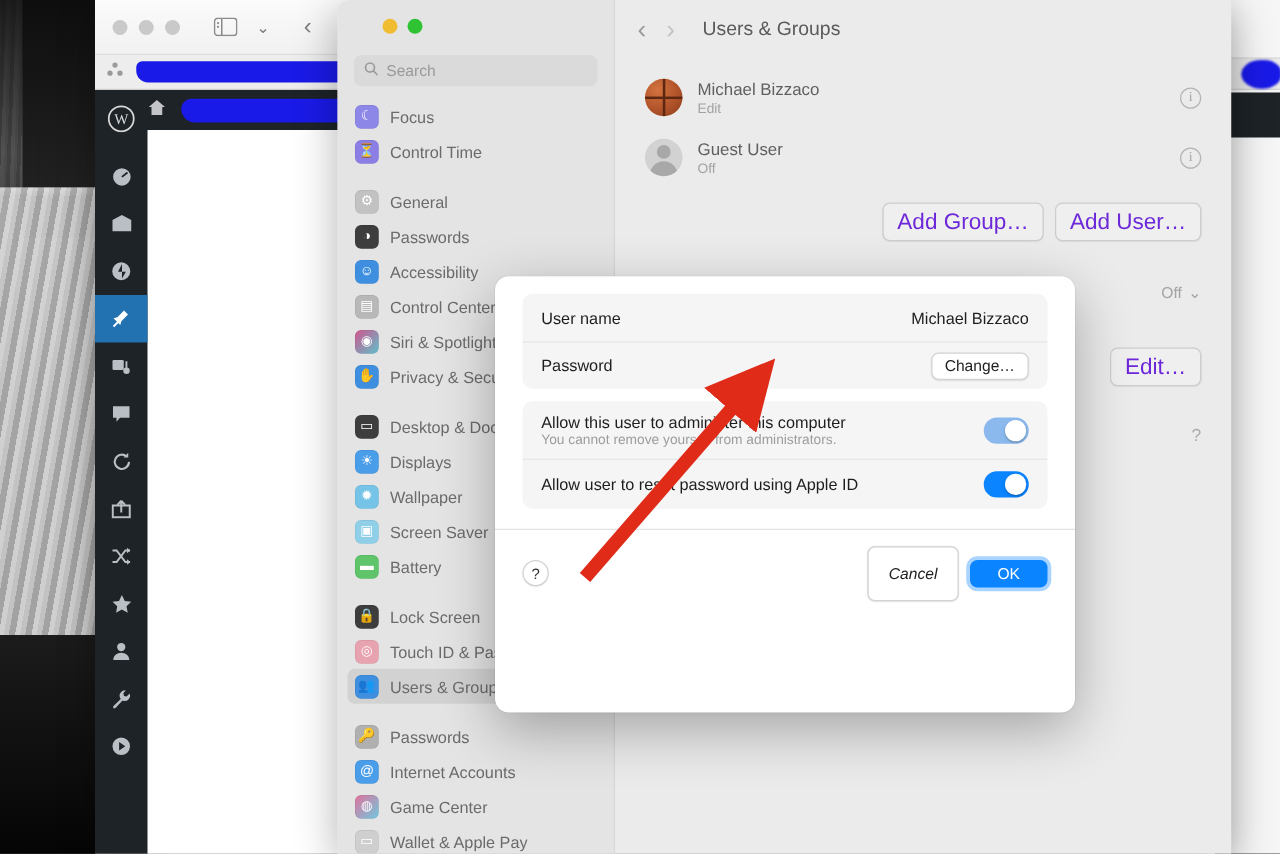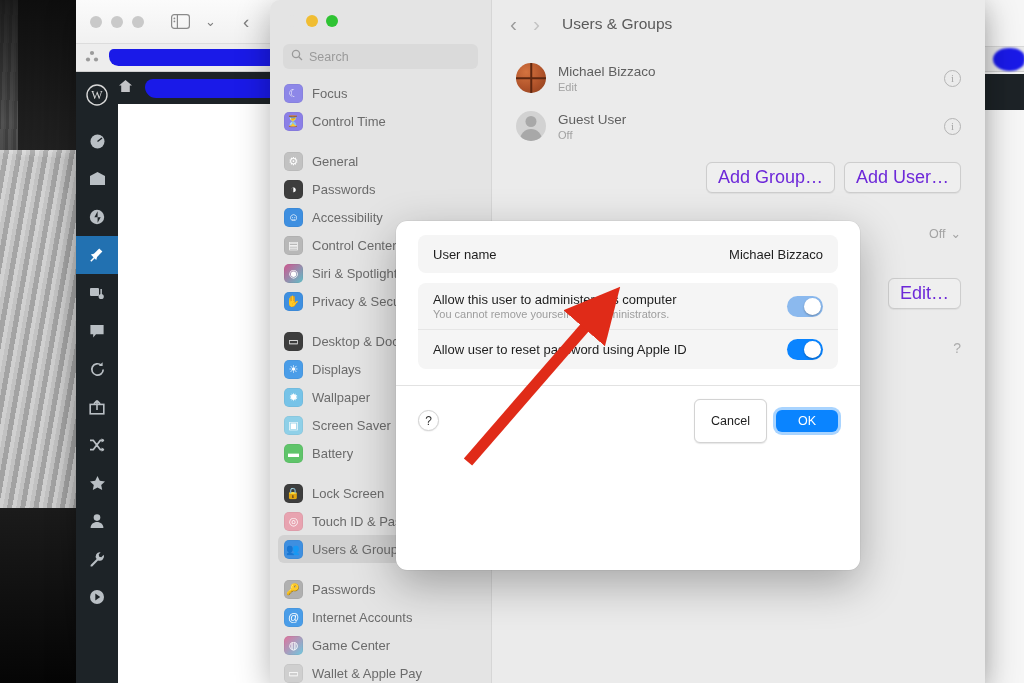--- a/index.html
+++ b/index.html
@@ -627,20 +627,24 @@
   </div>
 
   <div class="sheet">
 
 
     <div class="sheet-group">
       <div class="sheet-line">
         <span>User name</span>
         <span class="val">Michael Bizzaco</span>
       </div>
+      <div class="sheet-line">
+        <span>Password</span>
+        <button class="mini-btn">Change…</button>
+      </div>
     </div>
 
     <div class="sheet-group tight">
       <div class="sheet-toggle-line">
         <span class="tg-text">
           <div class="t1">Allow this user to administer this computer</div>
           <div class="t2">You cannot remove yourself from administrators.</div>
         </span>
         <span class="switch dim">
             <span class="knob"></span>
@@ -654,21 +658,21 @@
             <span class="knob"></span>
           </span>
       </div>
     </div>
 
     <div class="sheet-sep"></div>
 
     <div class="sheet-footer">
       <span class="help-circle">?</span>
       <span class="footer-spacer"></span>
-      <button class="mini-btn" style="padding:14px 16px;">Cancel</button>
+      <button class="mini-btn" style="padding:14px 16px;font-style:italic;">Cancel</button>
       <button class="btn-ok">OK</button>
     </div>
   </div>
 
   <svg class="arrow-svg">
     <defs>
       <marker id="ahead" markerWidth="5" markerHeight="5" refX="2.2" refY="2.5" orient="auto">
         <path d="M0,0 L5,2.5 L0,5 z" fill="#e02b18"></path>
       </marker>
     </defs>

